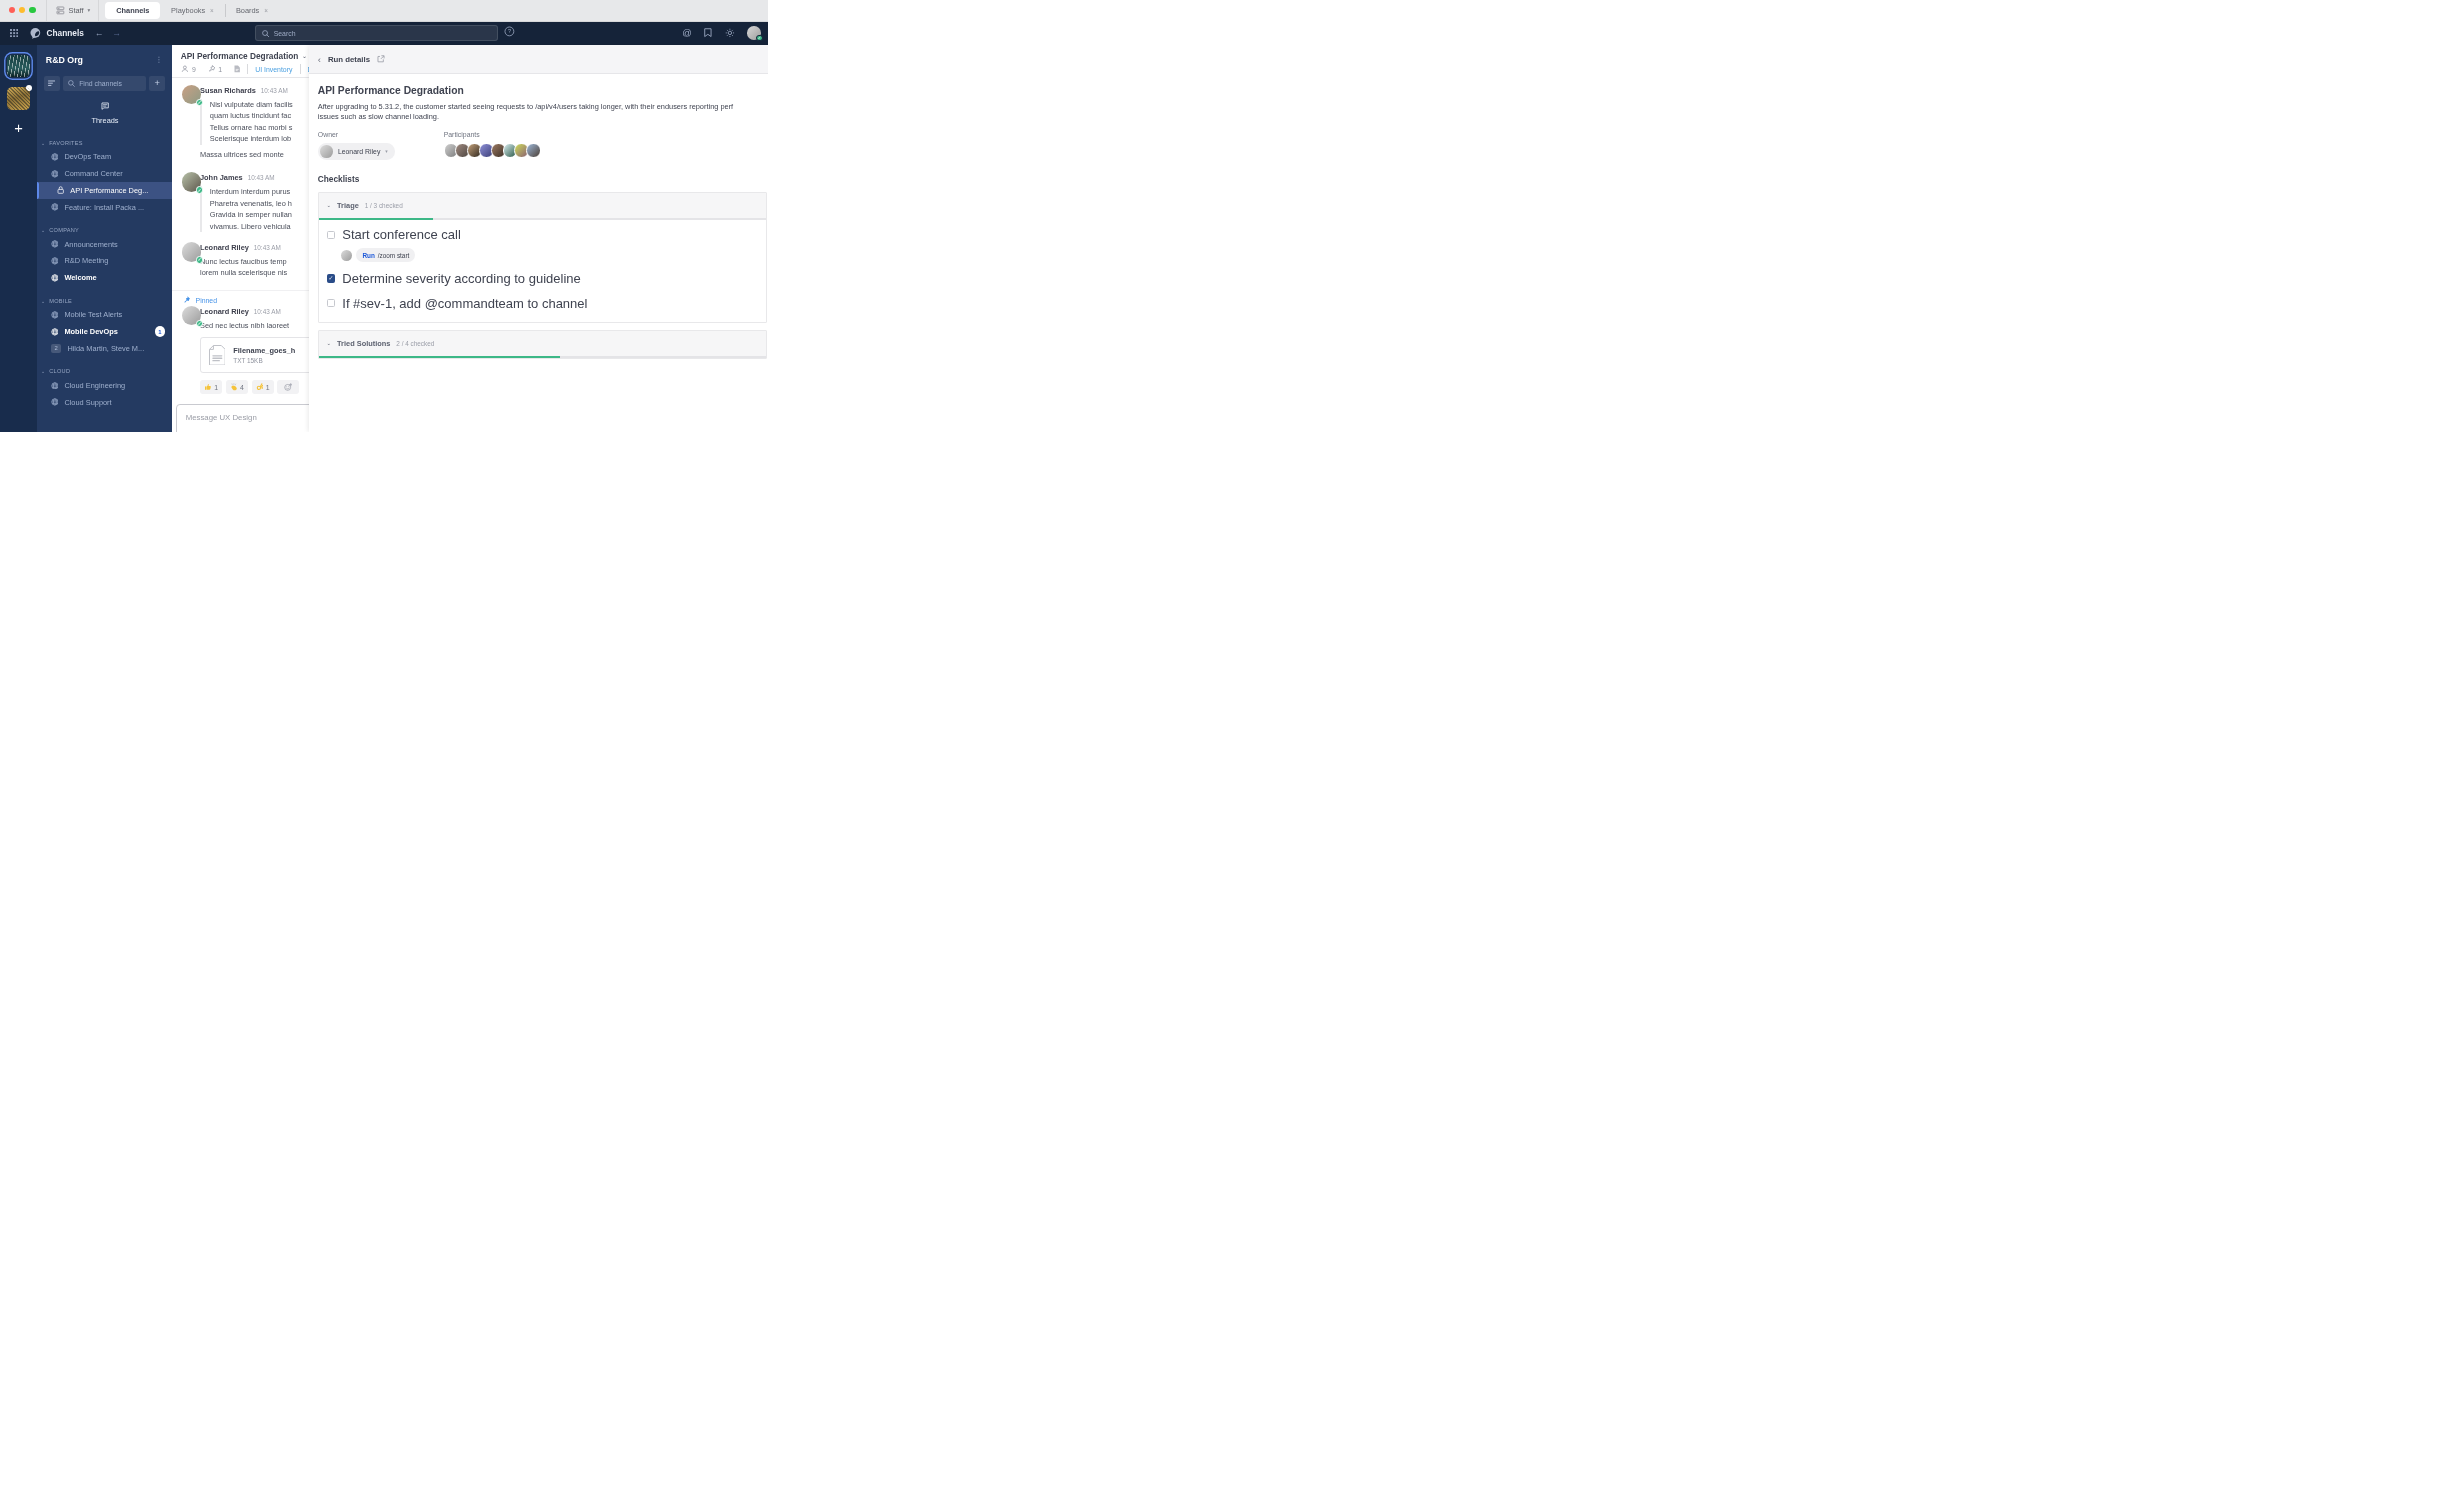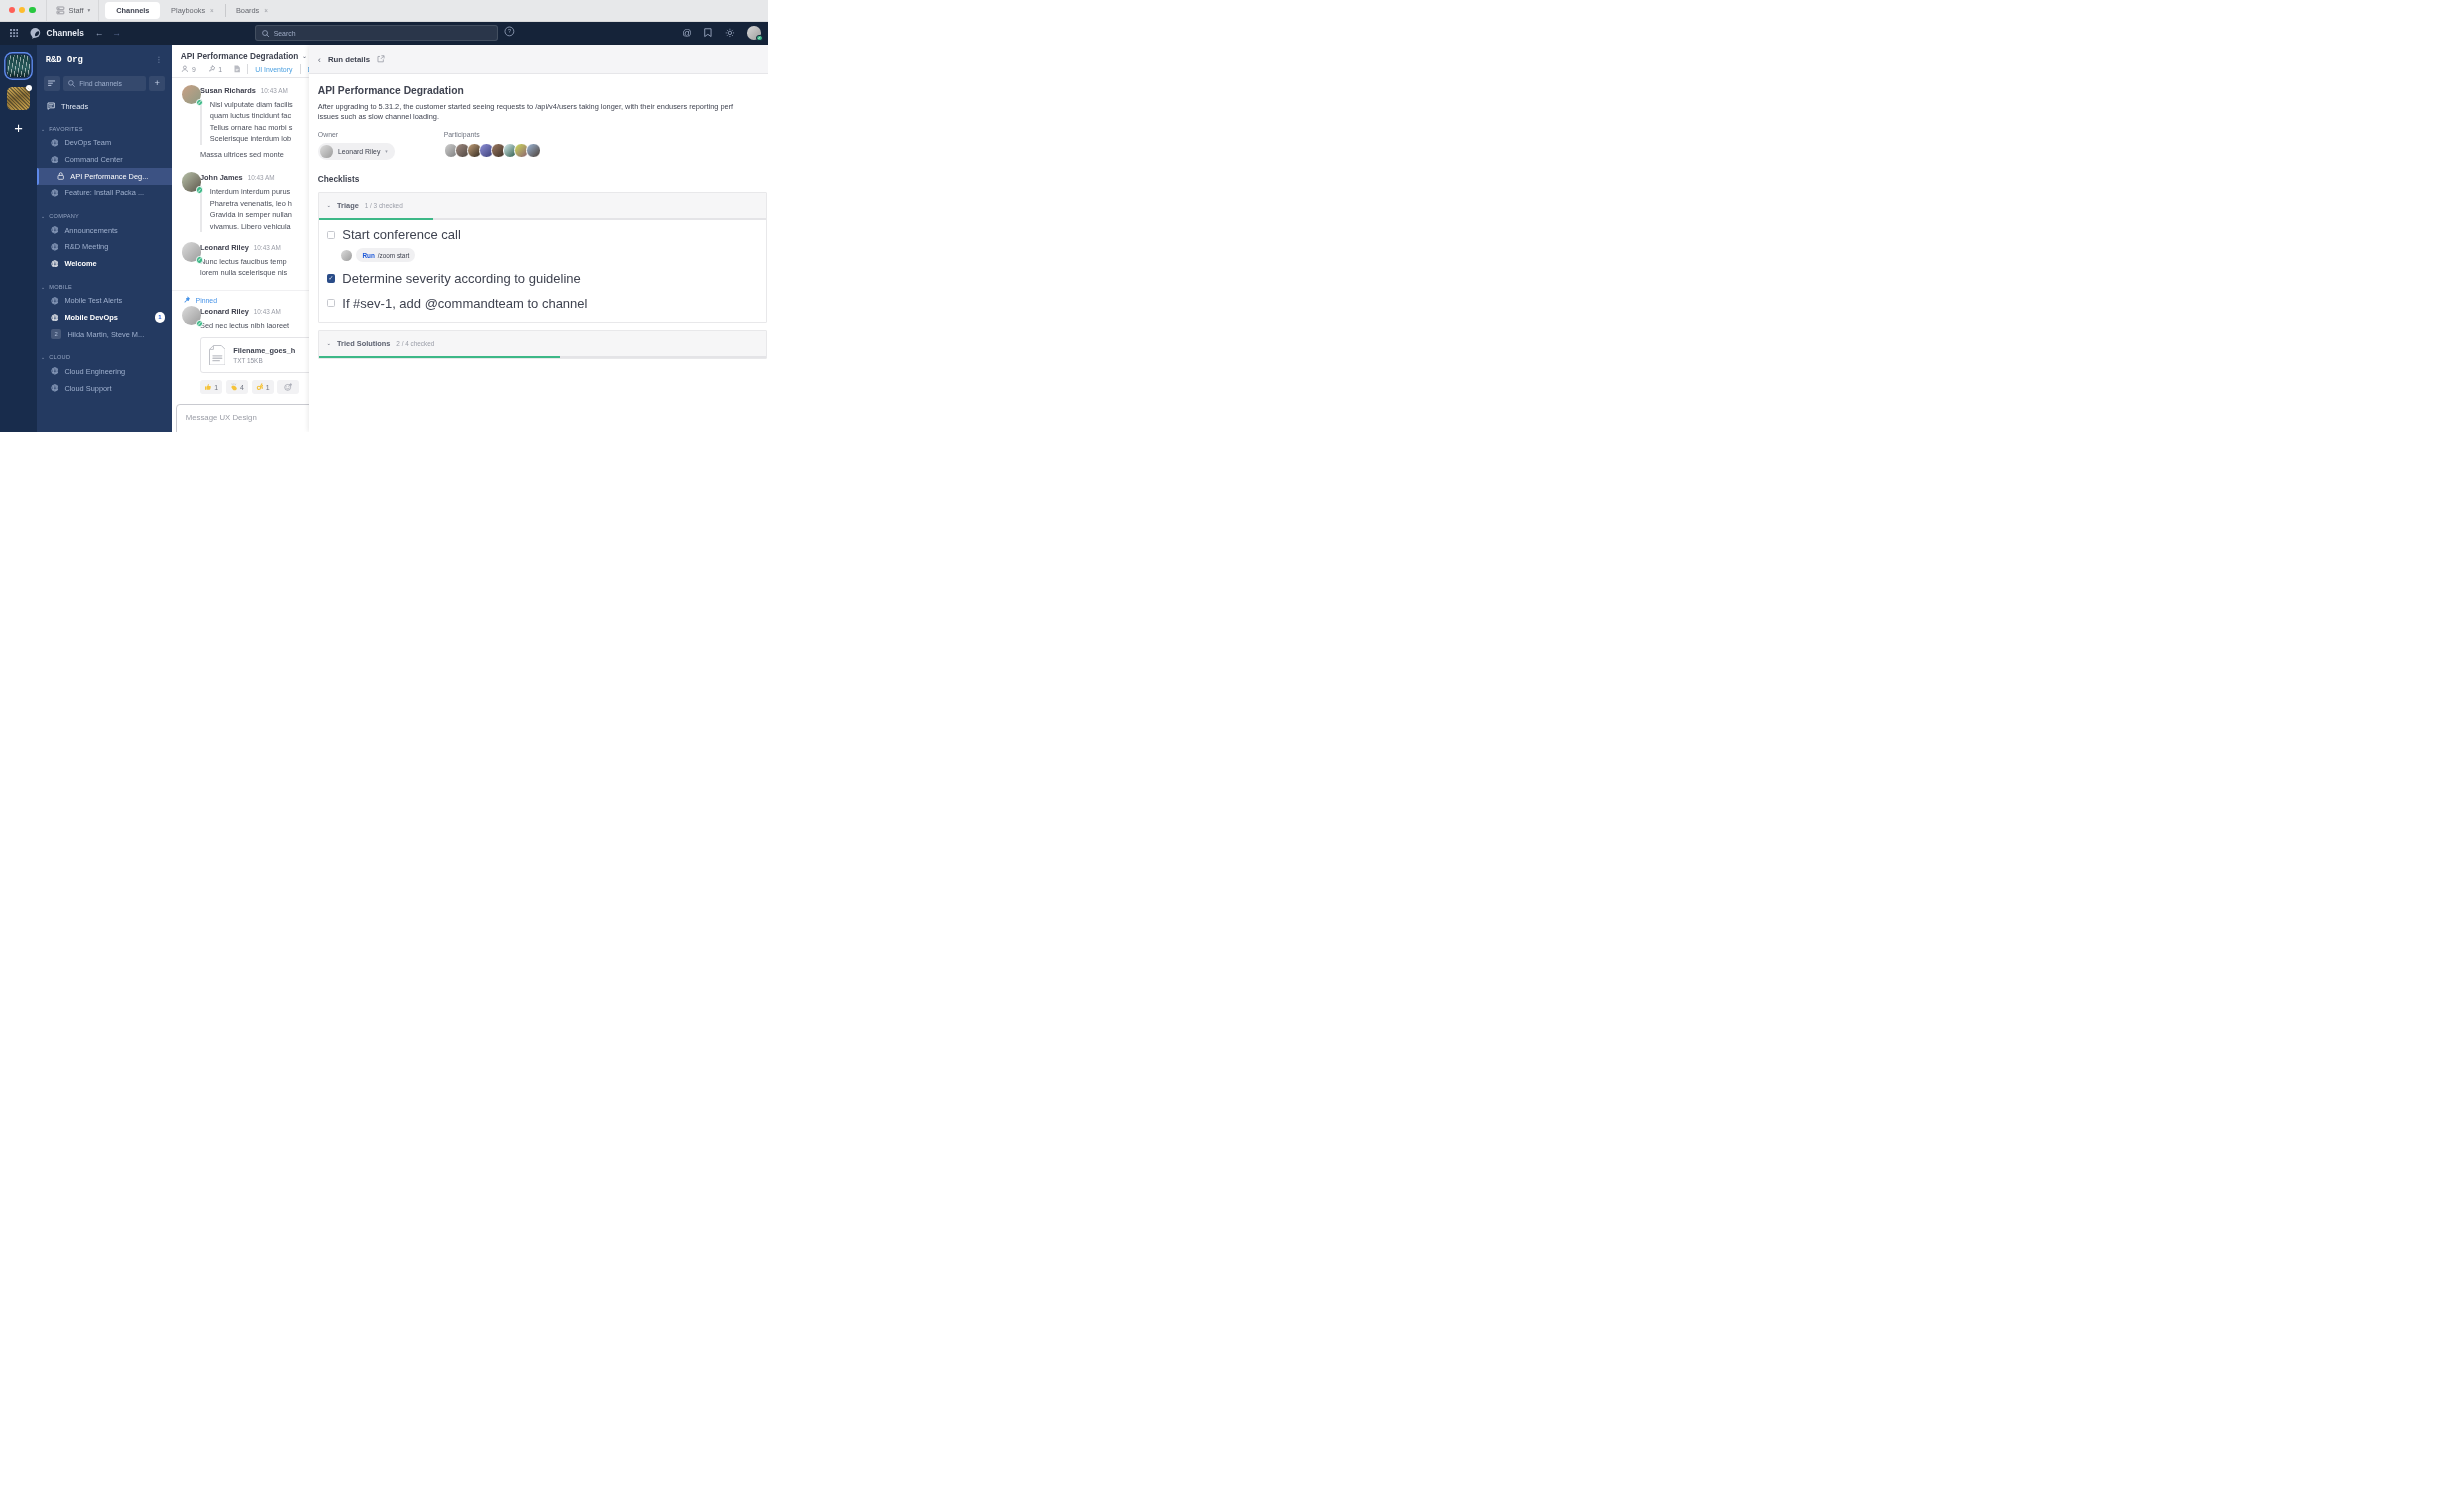--- a/index.html
+++ b/index.html
@@ -39,28 +39,28 @@
   .team-icon { width:22.5px; height:22.5px; border-radius:5.4px; margin-bottom:6.9px; position:relative; }
   .team-icon.one { background:linear-gradient(180deg,#13393c 0%,#2a5d5e 60%,#0d2326 100%); box-shadow:0 0 0 1.5px #182C4C,0 0 0 2.9px #5D89EA; margin-top:3.9px; margin-bottom:9.8px; }
   .team-icon.one::after { content:""; position:absolute; inset:0; border-radius:5.4px; background:repeating-linear-gradient(100deg,rgba(255,255,255,0.55) 0 0.5px,transparent 1px 3.4px); }
   .team-icon.two { background:linear-gradient(160deg,#d9b45c 0%,#8a6f36 45%,#caa34d 100%); }
   .team-icon.two::after { content:""; position:absolute; inset:0; border-radius:5.4px; background:repeating-linear-gradient(45deg,rgba(40,40,30,0.5) 0 1px,transparent 1px 2.5px); }
   .team-dot { position:absolute; top:-2px; right:-2px; width:5.9px; height:5.9px; border-radius:50%; background:#fff; }
   .team-add { color:#fff; font-size:14.7px; font-weight:300; margin-top:3.9px; }
 
   
   .sidebar { position:absolute; left:37px; top:45px; bottom:0; width:135px; background:#243A61; color:#9FB0CE; overflow:hidden; }
-  .sb-head { display:flex; align-items:center; justify-content:space-between; padding:9.8px 8.8px 2px 8.8px;font-family:Liberation Mono, monospace; }
+  .sb-head { display:flex; align-items:center; justify-content:space-between; padding:9.8px 8.8px 2px 8.8px; }
   .sb-org { color:#fff; font-size:8.8px; font-weight:bold; }
   .sb-dots { color:#8FA0C0; font-size:7.4px; letter-spacing:0.5px; }
   .sb-search-row { display:flex; align-items:center; gap:3.9px; padding:8.8px 6.9px 2.9px 6.9px; }
   .sb-filter { width:15.7px; height:15.7px; border-radius:2px; background:rgba(255,255,255,0.08); display:flex; align-items:center; justify-content:center; }
   .sb-find { flex:1; height:15.7px; background:rgba(255,255,255,0.08); border-radius:2px; display:flex; align-items:center; gap:3.9px; padding:0 4.9px; color:#9FB0CE; font-size:6.9px; }
   .sb-plus { width:15.7px; height:15.7px; border-radius:2px; background:rgba(255,255,255,0.08); display:flex; align-items:center; justify-content:center; font-size:9.3px; color:#C6D2E8; }
-  .sb-threads { display:flex; align-items:center; gap:5.9px; padding:7.8px 8.8px 2.9px 9.8px; color:#E6EDF8; font-size:7.4px; }
+  .sb-threads { display:flex; align-items:center; gap:5.9px; padding:7.8px 8.8px 2.9px 9.8px; color:#E6EDF8; font-size:7.4px;flex-direction:column; }
   .sb-section { margin-top:8.8px; }
   .sb-sec-label { display:flex; align-items:center; gap:3.9px; padding:2.9px 8.8px 2.9px 3.9px; font-size:5.6px; letter-spacing:0.3px; color:#96A6C3; }
   .sb-sec-label .c { font-size:4.9px; }
   .sb-item { position:relative; display:flex; align-items:center; gap:5.9px; height:16.7px; padding-left:13.7px; font-size:7.4px; color:#9FB0CE; white-space:nowrap; }
   .sb-item .gi { flex:0 0 auto; display:flex; }
   .sb-item.selected { background:#3C5283; color:#fff;padding-left:20px; }
   .sb-item.selected::before { content:""; position:absolute; left:0; top:0; bottom:0; width:2px; background:#5D89EA; border-radius:0 2px 2px 0; }
   .sb-item.unread { color:#fff; font-weight:bold; }
   .badge-round { position:absolute; right:6.9px; width:10.3px; height:10.3px; border-radius:50%; background:#fff; color:#1C58D9; font-size:5.9px; font-weight:bold; display:flex; align-items:center; justify-content:center; }
   .badge-sq { width:10.8px; height:9.3px; border-radius:2px; background:rgba(255,255,255,0.16); color:#AEBDD8; font-size:5.9px; display:flex; align-items:center; justify-content:center; font-weight:normal; }

